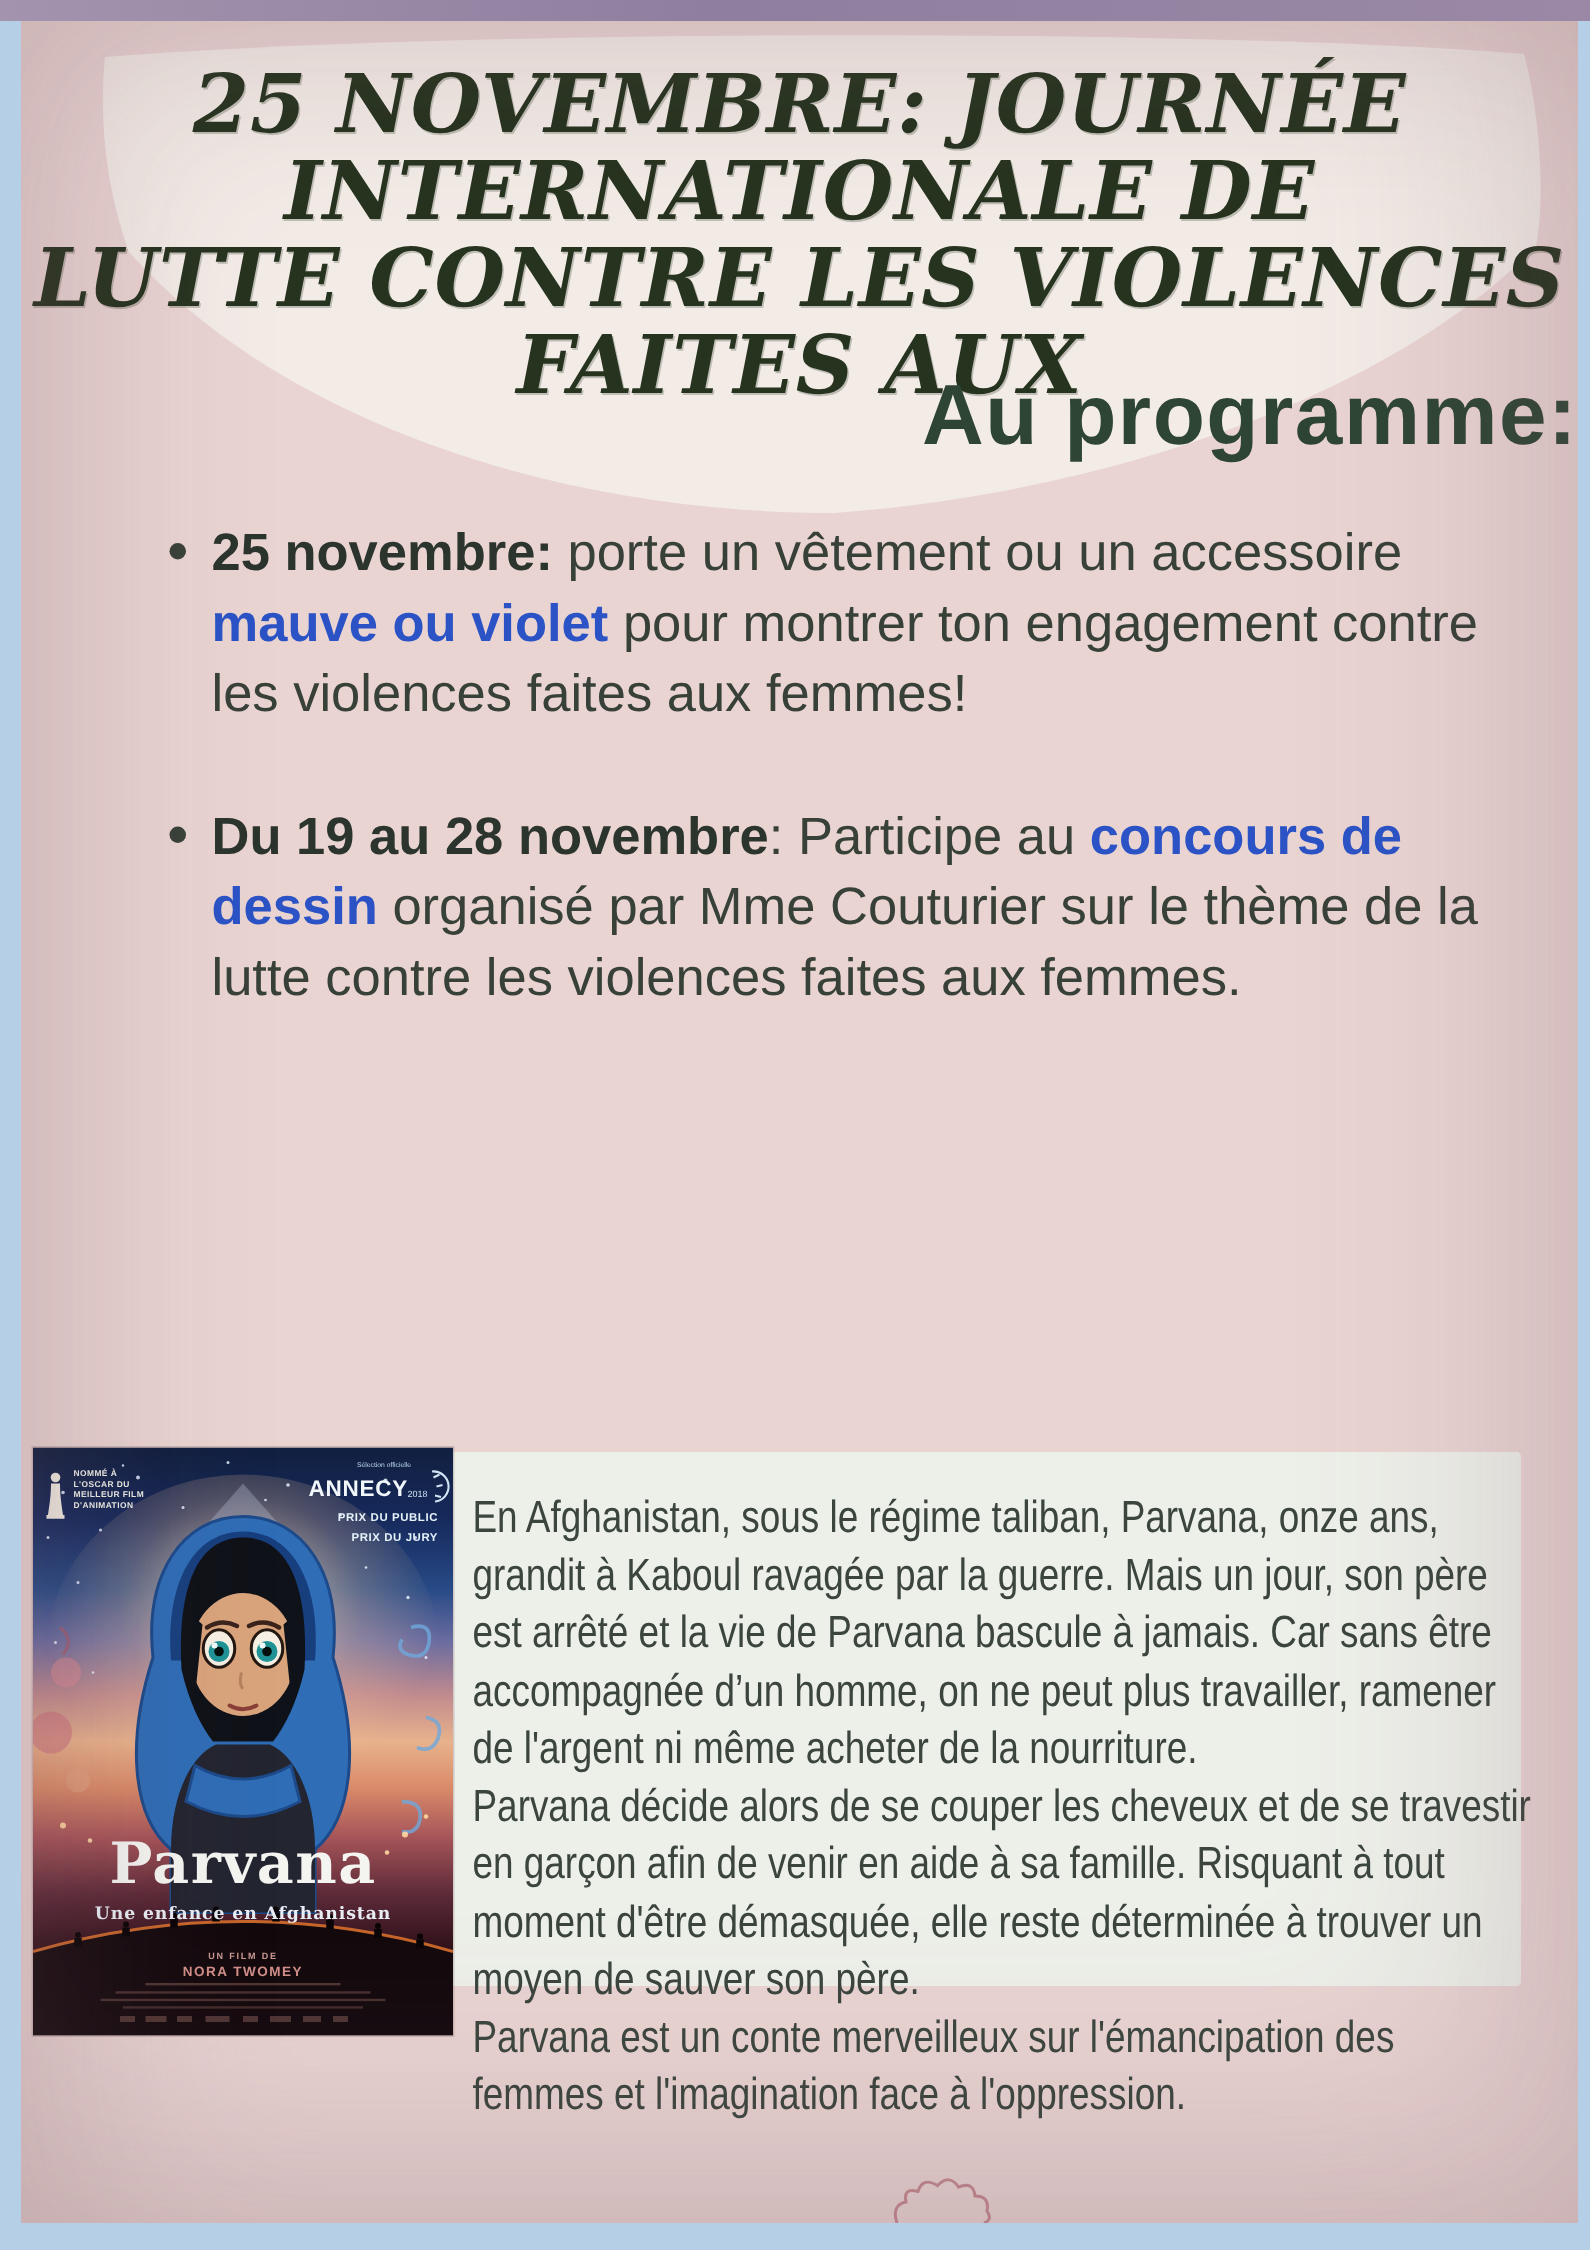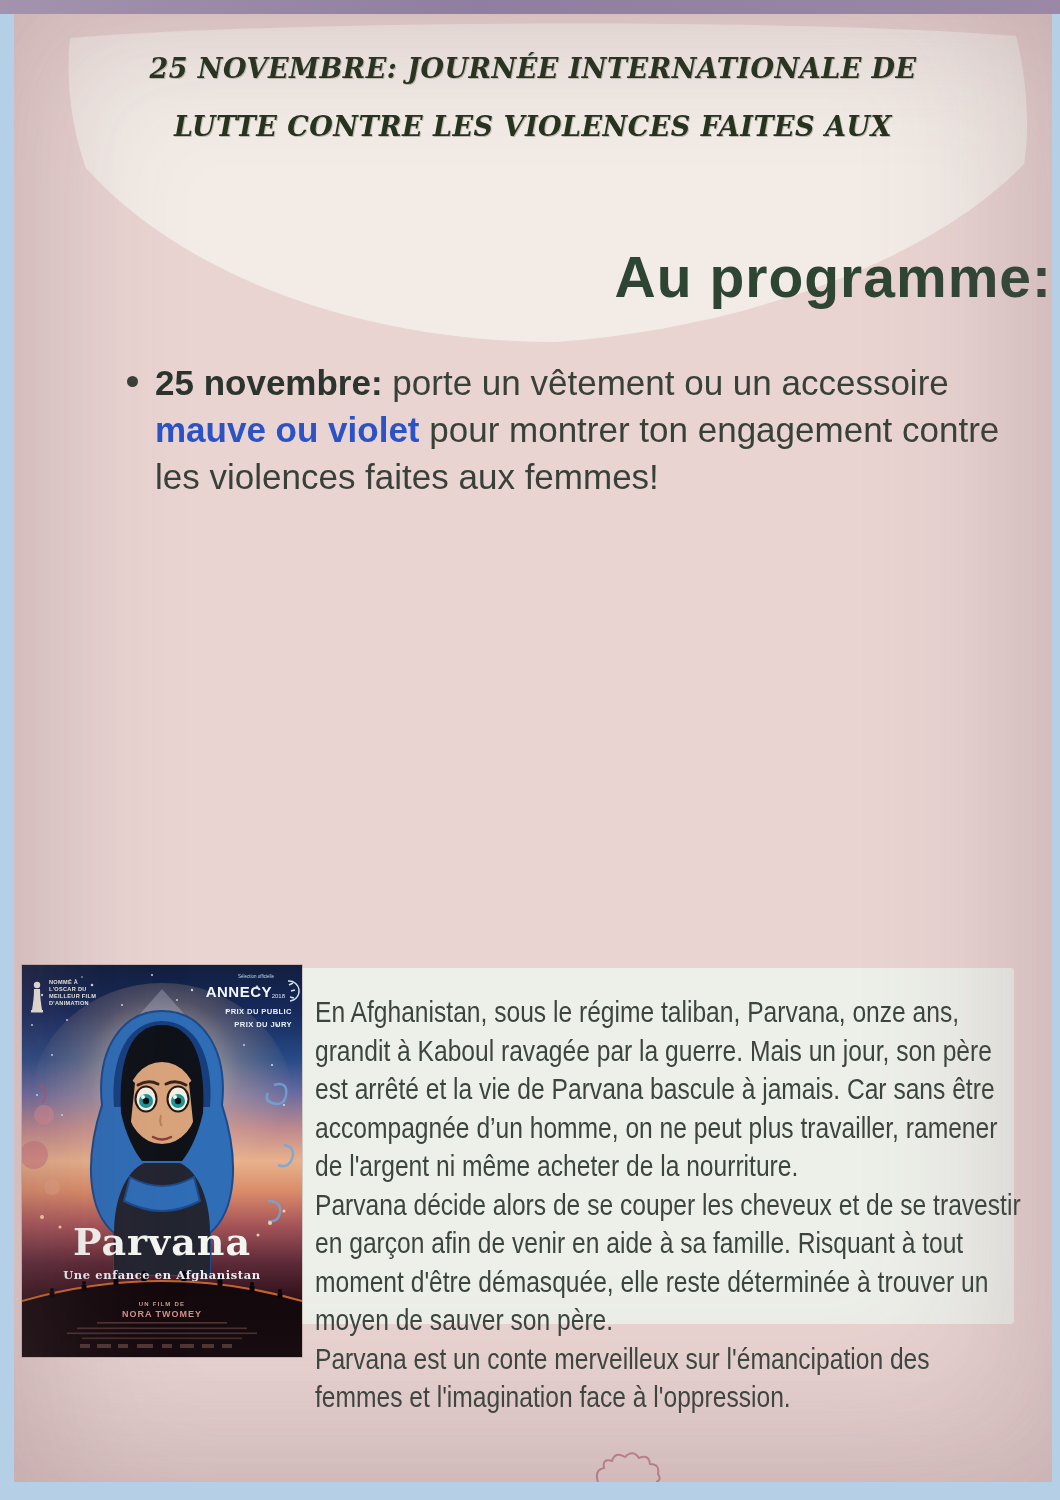--- a/index.html
+++ b/index.html
@@ -21,33 +21,33 @@
     position:absolute;inset:0;z-index:40;pointer-events:none;
     box-shadow:inset 45px 25px 130px rgba(120,85,95,.18),
                inset -45px -60px 150px rgba(125,95,105,.20);
   }
   .blob-svg{position:absolute;top:0;left:0;z-index:1;}
   .header-title{
     position:absolute;top:26px;left:0;width:100%;z-index:2;
     text-align:center;
     font-family:"DejaVu Serif","Liberation Serif",serif;
     font-style:italic;font-weight:bold;
-    font-size:27px;line-height:58px;letter-spacing:.5px;
+    font-size:54px;line-height:58px;letter-spacing:.5px;
     color:var(--title-ink,#26331f);
     text-shadow:1px 1px 0 rgba(40,50,35,.25);
   }
   .subtitle{
     position:absolute;top:230px;left:0;width:100%;z-index:2;
     text-align:right;
     font-size:57px;font-weight:700;letter-spacing:1px;
     color:var(--subtitle-ink,#2e4534);
   }
   .program-list{
     position:absolute;top:328px;left:96px;width:900px;z-index:2;
-    margin:17px;padding:0;list-style:none;
+    margin:3px;padding:0;list-style:none;
     font-size:35px;line-height:47px;
     color:var(--body-ink,#384138);
   }
   .program-list li{position:relative;padding-left:28px;margin:0 0 48px 0;}
   .program-list li::before{
     content:"";position:absolute;left:0;top:17px;width:11px;height:11px;
     border-radius:50%;background:var(--body-ink,#384138);
   }
   .seg-bold{font-weight:700;color:#2b342d;}
   .seg-blue{font-weight:700;color:var(--accent-blue,#2b53c6);}
@@ -85,20 +85,21 @@
 
   <div class="header-title">
       <div>25 NOVEMBRE: JOURNÉE INTERNATIONALE DE</div>
       <div>LUTTE CONTRE LES VIOLENCES FAITES AUX</div>
     </div>
 
   <div class="subtitle">Au programme:</div>
 
   <ul class="program-list">
       <li><span class="seg-bold">25 novembre:</span><span class="seg-normal"> porte un vêtement ou un accessoire </span><span class="seg-blue">mauve ou violet</span><span class="seg-normal"> pour montrer ton engagement contre les violences faites aux femmes!</span></li>
+      <li><span class="seg-bold">Du 19 au 28 novembre</span><span class="seg-normal">: Participe au </span><span class="seg-blue">concours de dessin</span><span class="seg-normal"> organisé par Mme Couturier sur le thème de la lutte contre les violences faites aux femmes.</span></li>
     </ul>
 
   <svg class="poster" width="280" height="392" viewBox="0 0 280 392">
     <defs>
       <linearGradient id="pg1" x1="0" y1="0" x2="0" y2="1">
         <stop offset="0%" stop-color="#111f3f"></stop>
         <stop offset="12%" stop-color="#16295b"></stop>
         <stop offset="24%" stop-color="#274a86"></stop>
         <stop offset="33%" stop-color="#6a6ca0"></stop>
         <stop offset="42%" stop-color="#c08a8e"></stop>

